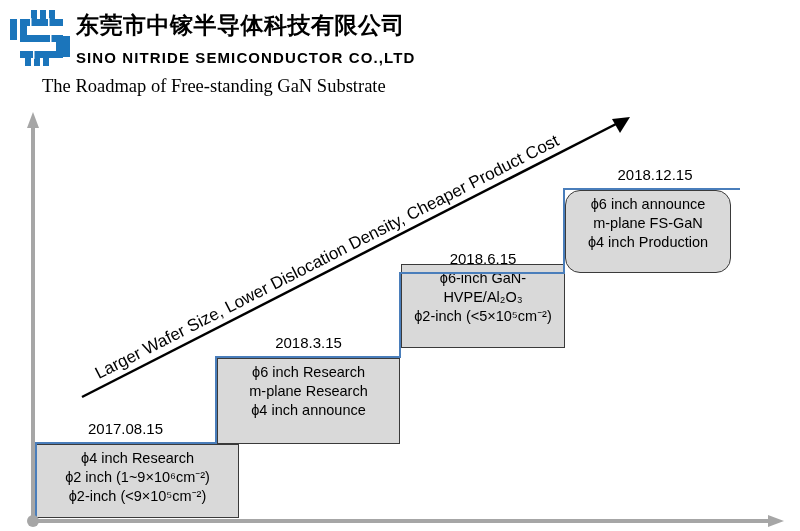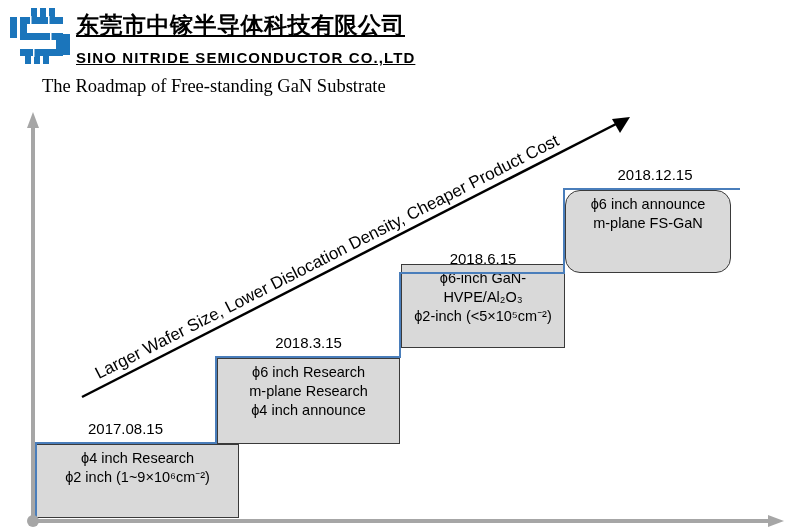--- a/index.html
+++ b/index.html
@@ -4,21 +4,21 @@
 <style>
   * { margin: 0; padding: 0; box-sizing: border-box; }
   html, body { background: #ffffff; }
   body {
     width: 800px; height: 531px;
     position: relative;
     font-family: "Liberation Sans", sans-serif;
     color: #000;
     overflow: hidden;
   }
-  .header { position: absolute; left: 10px; top: 6px; display: flex; align-items: center; text-decoration: underline; }
+  .header { position: absolute; left: 10px; top: 6px; display: flex; align-items: flex-end; }
   .logo { width: 60px; height: 56px; margin-right: 6px; }
   .company { padding-top: 4px; }
   .company-cn {
     font-size: 23px; font-weight: bold; letter-spacing: 0.5px;
     font-family: "Liberation Sans", sans-serif; white-space: nowrap;
   }
   .company-en {
     font-size: 15px; font-weight: bold; letter-spacing: 1.1px;
     margin-top: 8px; white-space: nowrap;
   }
@@ -93,40 +93,42 @@
 </div>
 
 <div class="slide-title">The Roadmap of Free-standing GaN Substrate</div>
 
 <div class="diag-label">Larger Wafer Size, Lower Dislocation Density, Cheaper Product Cost</div>
 
 <div class="milestone-date date1">2017.08.15</div>
 <div class="milestone-box box1">
   <div>ϕ4 inch  Research</div>
   <div>ϕ2 inch (1~9×10⁶cm⁻²)</div>
+  <div>ϕ2-inch (&lt;9×10⁵cm⁻²)</div>
 </div>
 
 <div class="milestone-date date2">2018.3.15</div>
 <div class="milestone-box box2">
   <div>ϕ6 inch  Research</div>
   <div>m-plane Research</div>
   <div>ϕ4 inch announce</div>
 </div>
 
 <div class="milestone-date date3">2018.6.15</div>
 <div class="milestone-box box3">
   <div>ϕ6-inch GaN-</div>
   <div>HVPE/Al₂O₃</div>
   <div>ϕ2-inch (&lt;5×10⁵cm⁻²)</div>
 </div>
 
 <div class="milestone-date date4">2018.12.15</div>
 <div class="milestone-box box4">
   <div>ϕ6 inch announce</div>
   <div>m-plane FS-GaN</div>
+  <div>ϕ4 inch Production</div>
 </div>
 
 <svg class="overlay-svg" width="800" height="531" viewBox="0 0 800 531" aria-hidden="true">
 
   <path d="M36,517 L36,443 L216,443 L216,357 L400,357 L400,273 L564,273 L564,189 L740,189" fill="none" stroke="#4a7ebb" stroke-width="2"></path>
 
   <line x1="33" y1="521" x2="33" y2="126" stroke="#a6a6a6" stroke-width="4"></line>
   <polygon points="33,112 27,128 39,128" fill="#a6a6a6"></polygon>
 
   <line x1="33" y1="521" x2="770" y2="521" stroke="#a6a6a6" stroke-width="4"></line>

